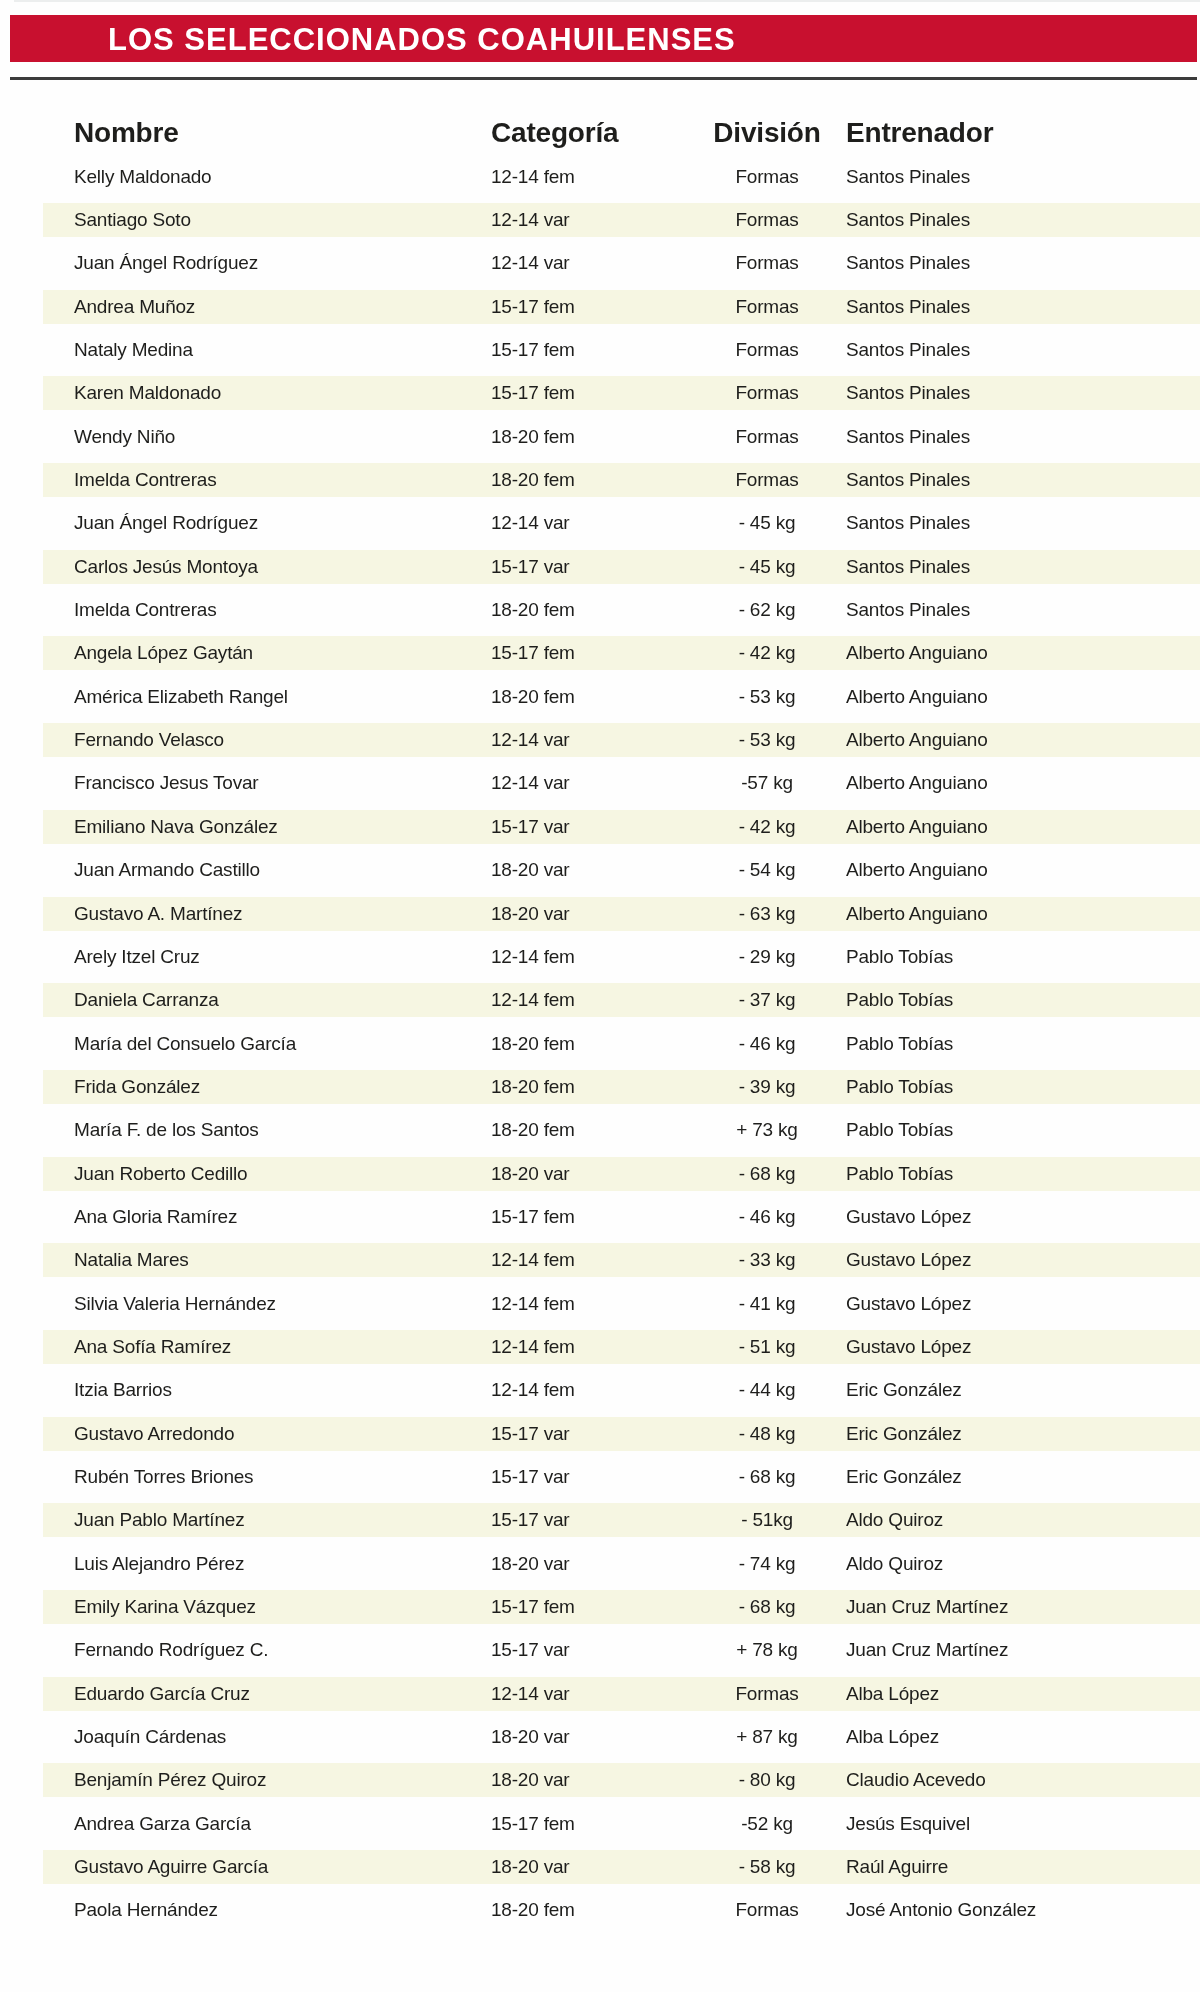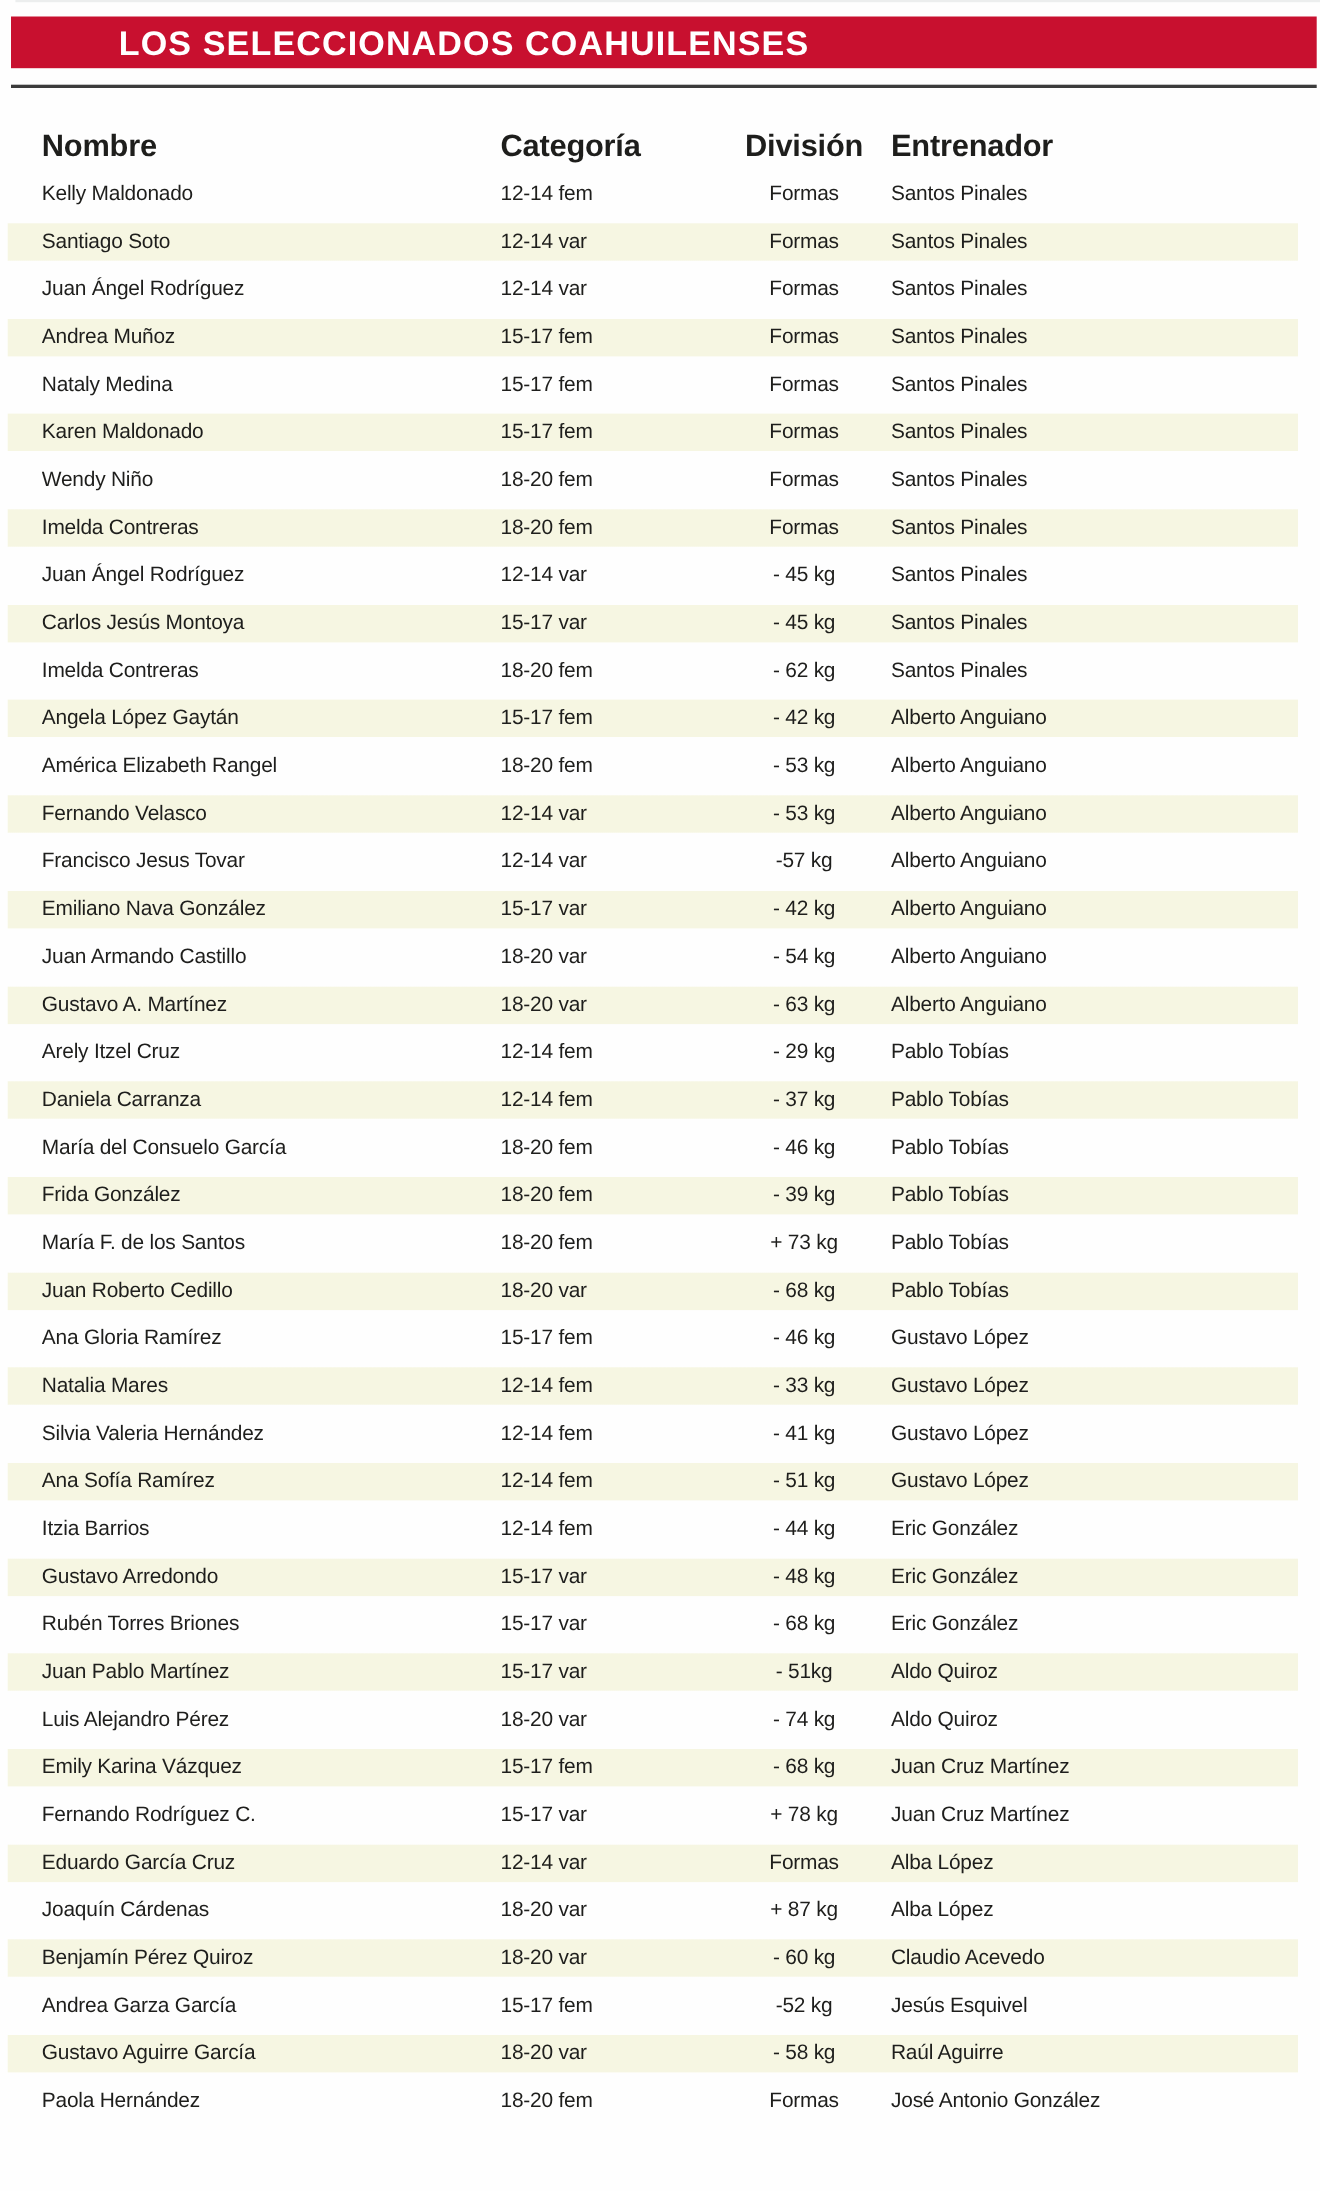--- a/index.html
+++ b/index.html
@@ -37,21 +37,21 @@
     letter-spacing: 1px;
     color: #ffffff;
     white-space: nowrap;
   }
 
   .header-rule {
     position: absolute; left: 10px; top: 77px; width: 1187px; height: 3px;
     background: var(--rule);
   }
 
-  .table { position: absolute; left: 0; top: 111px; width: 1200px; }
+  .table { position: absolute; left: 0; top: 111px; width: 1200px; padding-left: 36px; }
 
   .header-row, .row {
     display: grid;
     grid-template-columns: 417px 175px 180px 1fr;
     align-items: center;
     padding-left: 38px;
     padding-right: 35px;
   }
   .header-row {
     height: 44px;
@@ -315,21 +315,21 @@
         </div>
         <div class="row">
           <span class="cell col-nombre">Joaquín Cárdenas</span>
           <span class="cell col-categoria">18-20 var</span>
           <span class="cell col-division">+ 87 kg</span>
           <span class="cell col-entrenador">Alba López</span>
         </div>
         <div class="row striped">
           <span class="cell col-nombre">Benjamín Pérez Quiroz</span>
           <span class="cell col-categoria">18-20 var</span>
-          <span class="cell col-division">- 60 kg</span>
+          <span class="cell col-division">- 80 kg</span>
           <span class="cell col-entrenador">Claudio Acevedo</span>
         </div>
         <div class="row">
           <span class="cell col-nombre">Andrea Garza García</span>
           <span class="cell col-categoria">15-17 fem</span>
           <span class="cell col-division">-52 kg</span>
           <span class="cell col-entrenador">Jesús Esquivel</span>
         </div>
         <div class="row striped">
           <span class="cell col-nombre">Gustavo Aguirre García</span>

